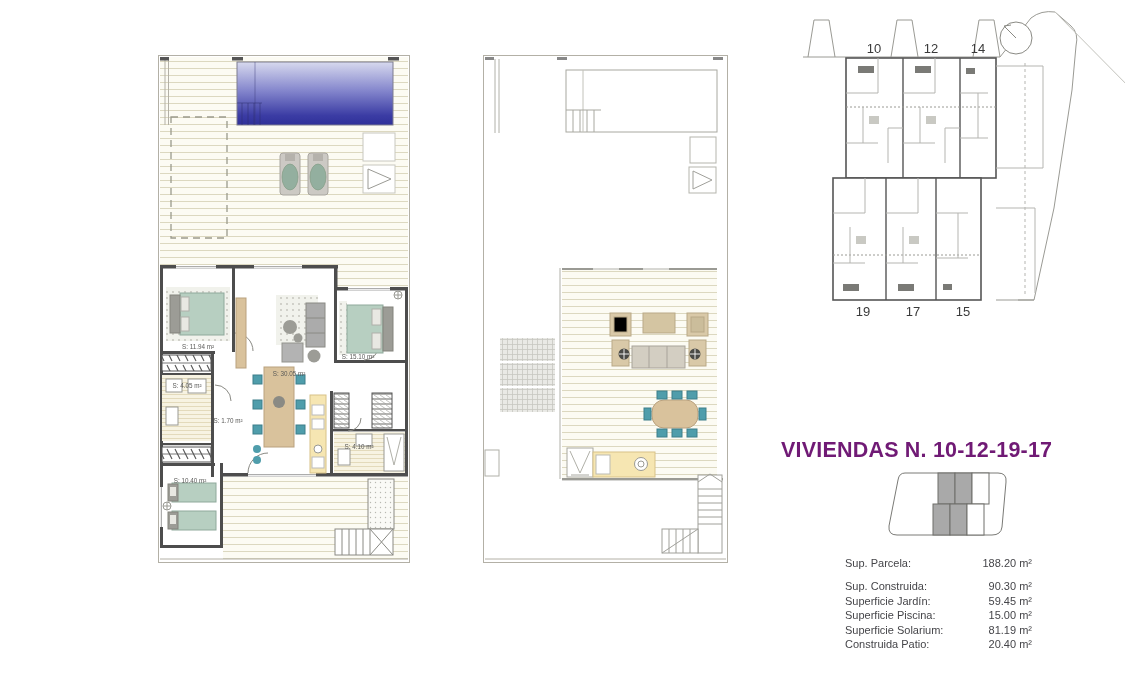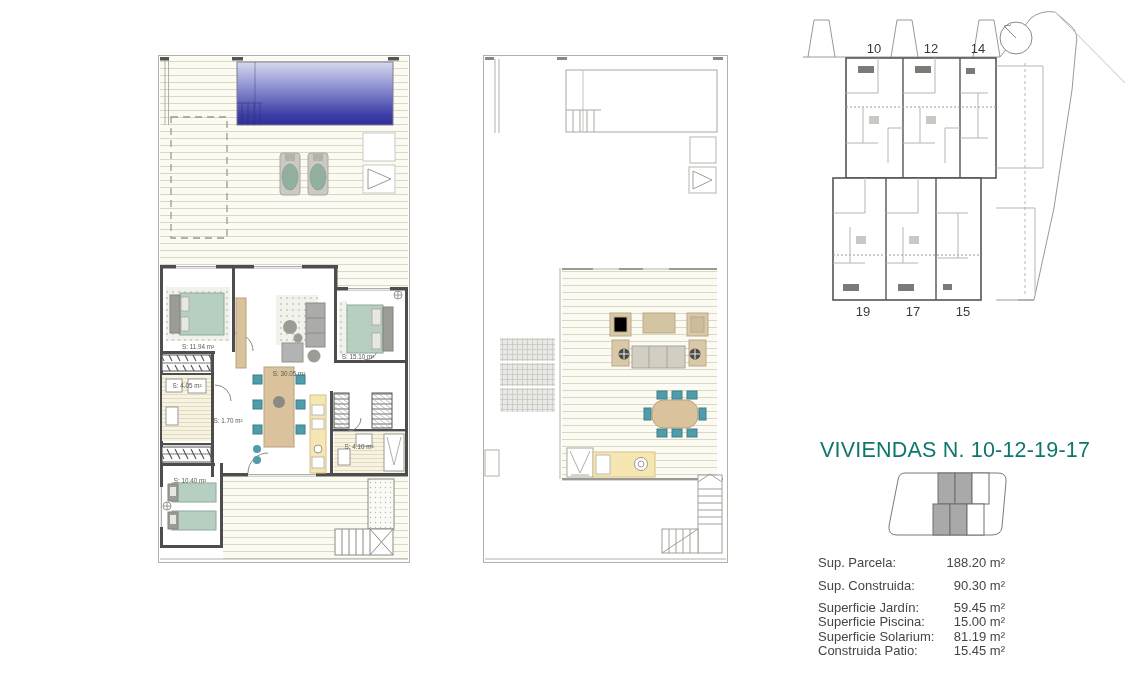--- a/index.html
+++ b/index.html
@@ -1,27 +1,27 @@
 <!DOCTYPE html>
 <html><head>
 <meta charset="utf-8">
 <style>
   html,body{margin:0;padding:0;background:#fff;}
   body{width:1125px;height:678px;position:relative;overflow:hidden;
        font-family:"Liberation Sans",sans-serif;-webkit-font-smoothing:antialiased;}
   .abs{position:absolute;}
   .plan-svg{display:block;}
   
-  #doc-title{left:820px;top:438px;font-size:21.5px;font-weight:400;color:#0f766e;letter-spacing:.2px;white-space:nowrap;}
+  #doc-title{left:781px;top:438px;font-size:21.5px;font-weight:700;color:#701a75;letter-spacing:.2px;white-space:nowrap;}
   #key-plan{left:885px;top:468px;}
-  #stats{left:818px;top:556px;width:187px;font-size:13px;color:#454549;}
+  #stats{left:845px;top:556px;width:187px;font-size:11px;color:#454549;}
   .stat-row{display:flex;justify-content:space-between;line-height:14.5px;}
   .stat-row .v{text-align:left;}
   .gap-lg{margin-bottom:8.5px;}
-  .gap-md{margin-bottom:7px;}
+  .gap-md{}
   text{font-family:"Liberation Sans",sans-serif;}
   .room-label{font-size:6.3px;fill:#5a5a58;}
   .unit-label{font-size:13px;fill:#3a3a3a;}
 </style>
 </head>
 <body>
 
 <div class="abs" style="left:158px;top:55px;">
 <svg class="plan-svg" width="252" height="508" viewBox="0 0 252 508">
   <defs>
@@ -465,15 +465,15 @@
   <div class="stat-row">
     <span class="l">Superficie Piscina:</span>
     <span class="v">15.00 m²</span>
   </div>
   <div class="stat-row">
     <span class="l">Superficie Solarium:</span>
     <span class="v">81.19 m²</span>
   </div>
   <div class="stat-row">
     <span class="l">Construida Patio:</span>
-    <span class="v">15.45 m²</span>
+    <span class="v">20.40 m²</span>
   </div>
 </div>
 
 </body></html>

